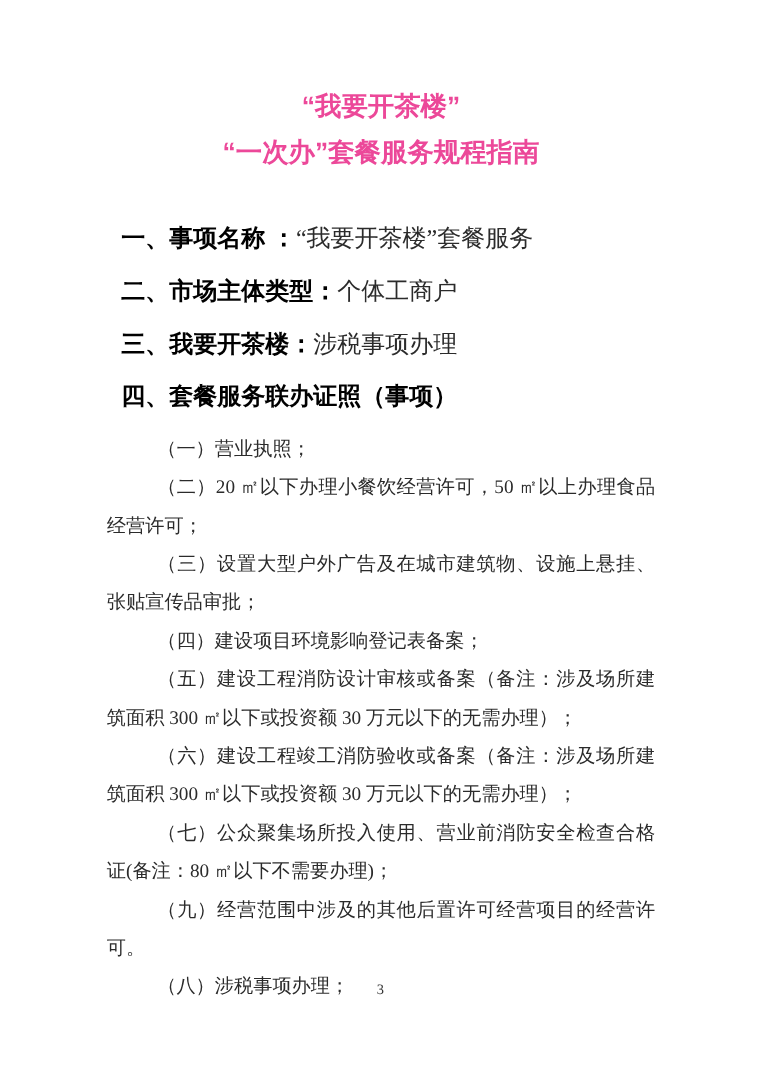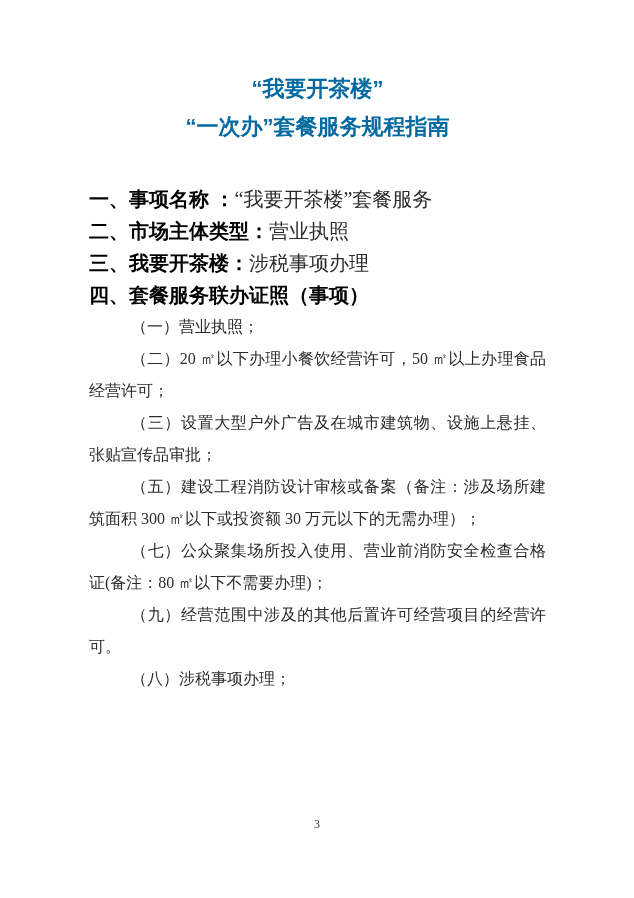--- a/index.html
+++ b/index.html
@@ -16,28 +16,28 @@
     position: absolute;
     inset: 0;
     box-sizing: border-box;
     padding: 70px 88px 0 89px;
   }
   .title {
     text-align: center;
     font-weight: bold;
     font-size: 22px;
     line-height: 38px;
-    color: #0369a1;
+    color: #ec4899;
     font-family: "Liberation Sans", "DejaVu Sans", sans-serif;
   }
   .sections {
     margin-top: 37px;
   }
   .section-line {
-    margin: 0;
+    margin: 12px;
     font-size: 20px;
     line-height: 32px;
     white-space: nowrap;
   }
   .section-label {
     font-weight: bold;
     color: #000000;
     font-family: "Liberation Sans", "DejaVu Sans", sans-serif;
   }
   .section-value {
@@ -70,30 +70,32 @@
 
 <div class="page">
 
   <div class="title">
     <div class="title-line">“我要开茶楼”</div>
     <div class="title-line">“一次办”套餐服务规程指南</div>
   </div>
 
   <div class="sections">
     <p class="section-line"><span class="section-label">一、事项名称 ：</span><span class="section-value">“我要开茶楼”套餐服务</span></p>
-    <p class="section-line"><span class="section-label">二、市场主体类型：</span><span class="section-value">营业执照</span></p>
+    <p class="section-line"><span class="section-label">二、市场主体类型：</span><span class="section-value">个体工商户</span></p>
     <p class="section-line"><span class="section-label">三、我要开茶楼：</span><span class="section-value">涉税事项办理</span></p>
     <p class="section-line"><span class="section-label">四、套餐服务联办证照（事项）</span><span class="section-value"></span></p>
   </div>
 
   <div class="items">
     <p class="item">（一）营业执照；</p>
     <p class="item">（二）20 ㎡以下办理小餐饮经营许可，50 ㎡以上办理食品经营许可；</p>
     <p class="item">（三）设置大型户外广告及在城市建筑物、设施上悬挂、张贴宣传品审批；</p>
+    <p class="item">（四）建设项目环境影响登记表备案；</p>
     <p class="item">（五）建设工程消防设计审核或备案（备注：涉及场所建筑面积 300 ㎡以下或投资额 30 万元以下的无需办理）；</p>
+    <p class="item">（六）建设工程竣工消防验收或备案（备注：涉及场所建筑面积 300 ㎡以下或投资额 30 万元以下的无需办理）；</p>
     <p class="item">（七）公众聚集场所投入使用、营业前消防安全检查合格证(备注：80 ㎡以下不需要办理)；</p>
     <p class="item">（九）经营范围中涉及的其他后置许可经营项目的经营许可。</p>
     <p class="item">（八）涉税事项办理；</p>
   </div>
 
   <div class="page-number">3</div>
 
 </div>
 
 </body></html>

